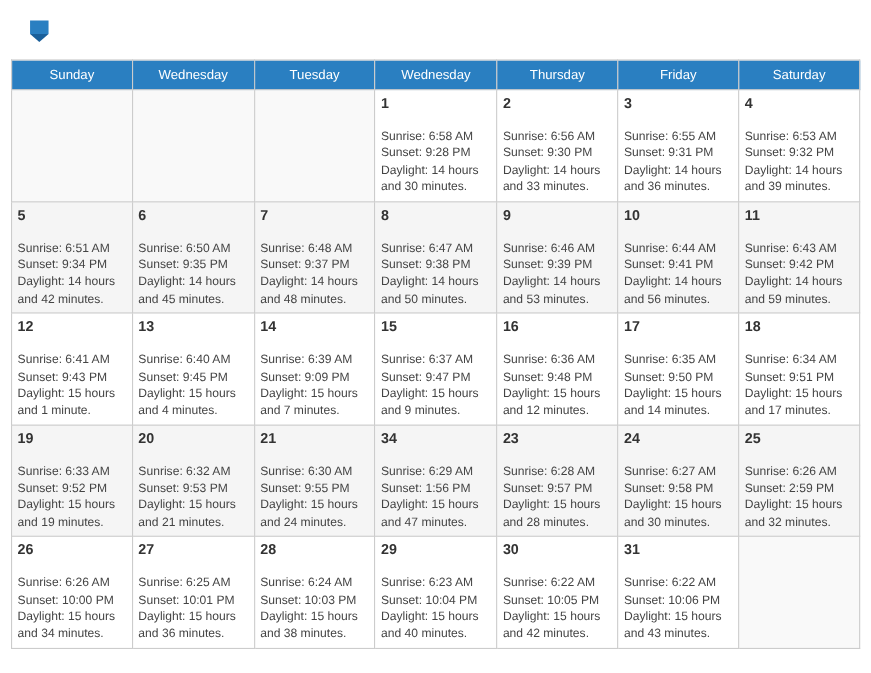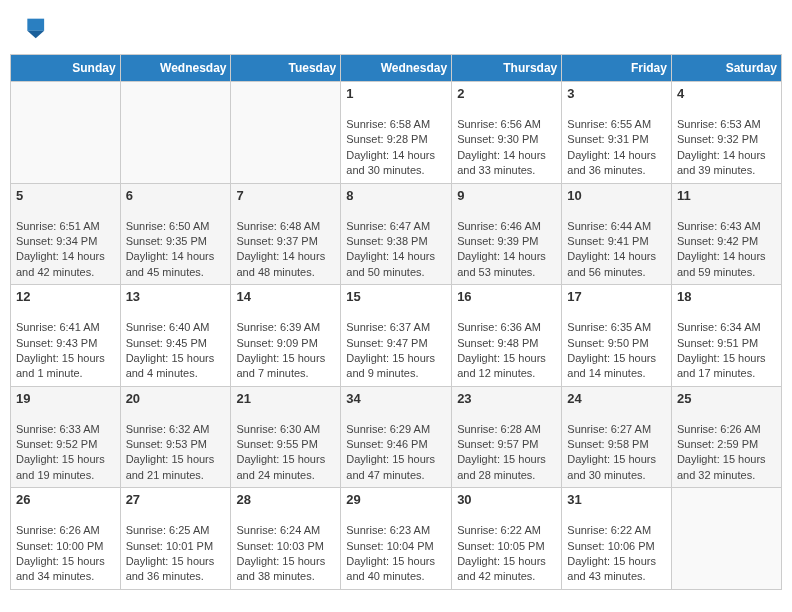--- a/index.html
+++ b/index.html
@@ -55,23 +55,23 @@
     }
     table {
       width: 100%;
       border-collapse: collapse;
       font-size: 11px;
     }
     thead th {
       background-color: #2a7fc1;
       color: #fff;
       padding: 6px 4px;
-      text-align: right;
+      text-align: center;
       font-size: 12px;
-      font-weight: bold;
+      font-weight: normal;
       border: 1px solid #ccc;
     }
     td {
       border: 1px solid #ccc;
       vertical-align: top;
       padding: 4px 5px;
       width: 113px;
       min-height: 80px;
       background: #fff;
     }
@@ -216,21 +216,21 @@
         <td>
           <span class="day-number">20</span>
           <div class="day-info"><span>Sunrise: 6:32 AM</span><br><span>Sunset: 9:53 PM</span><br><span>Daylight: 15 hours</span><br><span>and 21 minutes.</span></div>
         </td>
         <td>
           <span class="day-number">21</span>
           <div class="day-info"><span>Sunrise: 6:30 AM</span><br><span>Sunset: 9:55 PM</span><br><span>Daylight: 15 hours</span><br><span>and 24 minutes.</span></div>
         </td>
         <td>
           <span class="day-number">34</span>
-          <div class="day-info"><span>Sunrise: 6:29 AM</span><br><span>Sunset: 9:46 PM</span><br><span>Daylight: 15 hours</span><br><span>and 47 minutes.</span></div>
+          <div class="day-info"><span>Sunrise: 6:29 AM</span><br><span>Sunset: 1:56 PM</span><br><span>Daylight: 15 hours</span><br><span>and 47 minutes.</span></div>
         </td>
         <td>
           <span class="day-number">23</span>
           <div class="day-info"><span>Sunrise: 6:28 AM</span><br><span>Sunset: 9:57 PM</span><br><span>Daylight: 15 hours</span><br><span>and 28 minutes.</span></div>
         </td>
         <td>
           <span class="day-number">24</span>
           <div class="day-info"><span>Sunrise: 6:27 AM</span><br><span>Sunset: 9:58 PM</span><br><span>Daylight: 15 hours</span><br><span>and 30 minutes.</span></div>
         </td>
         <td>

